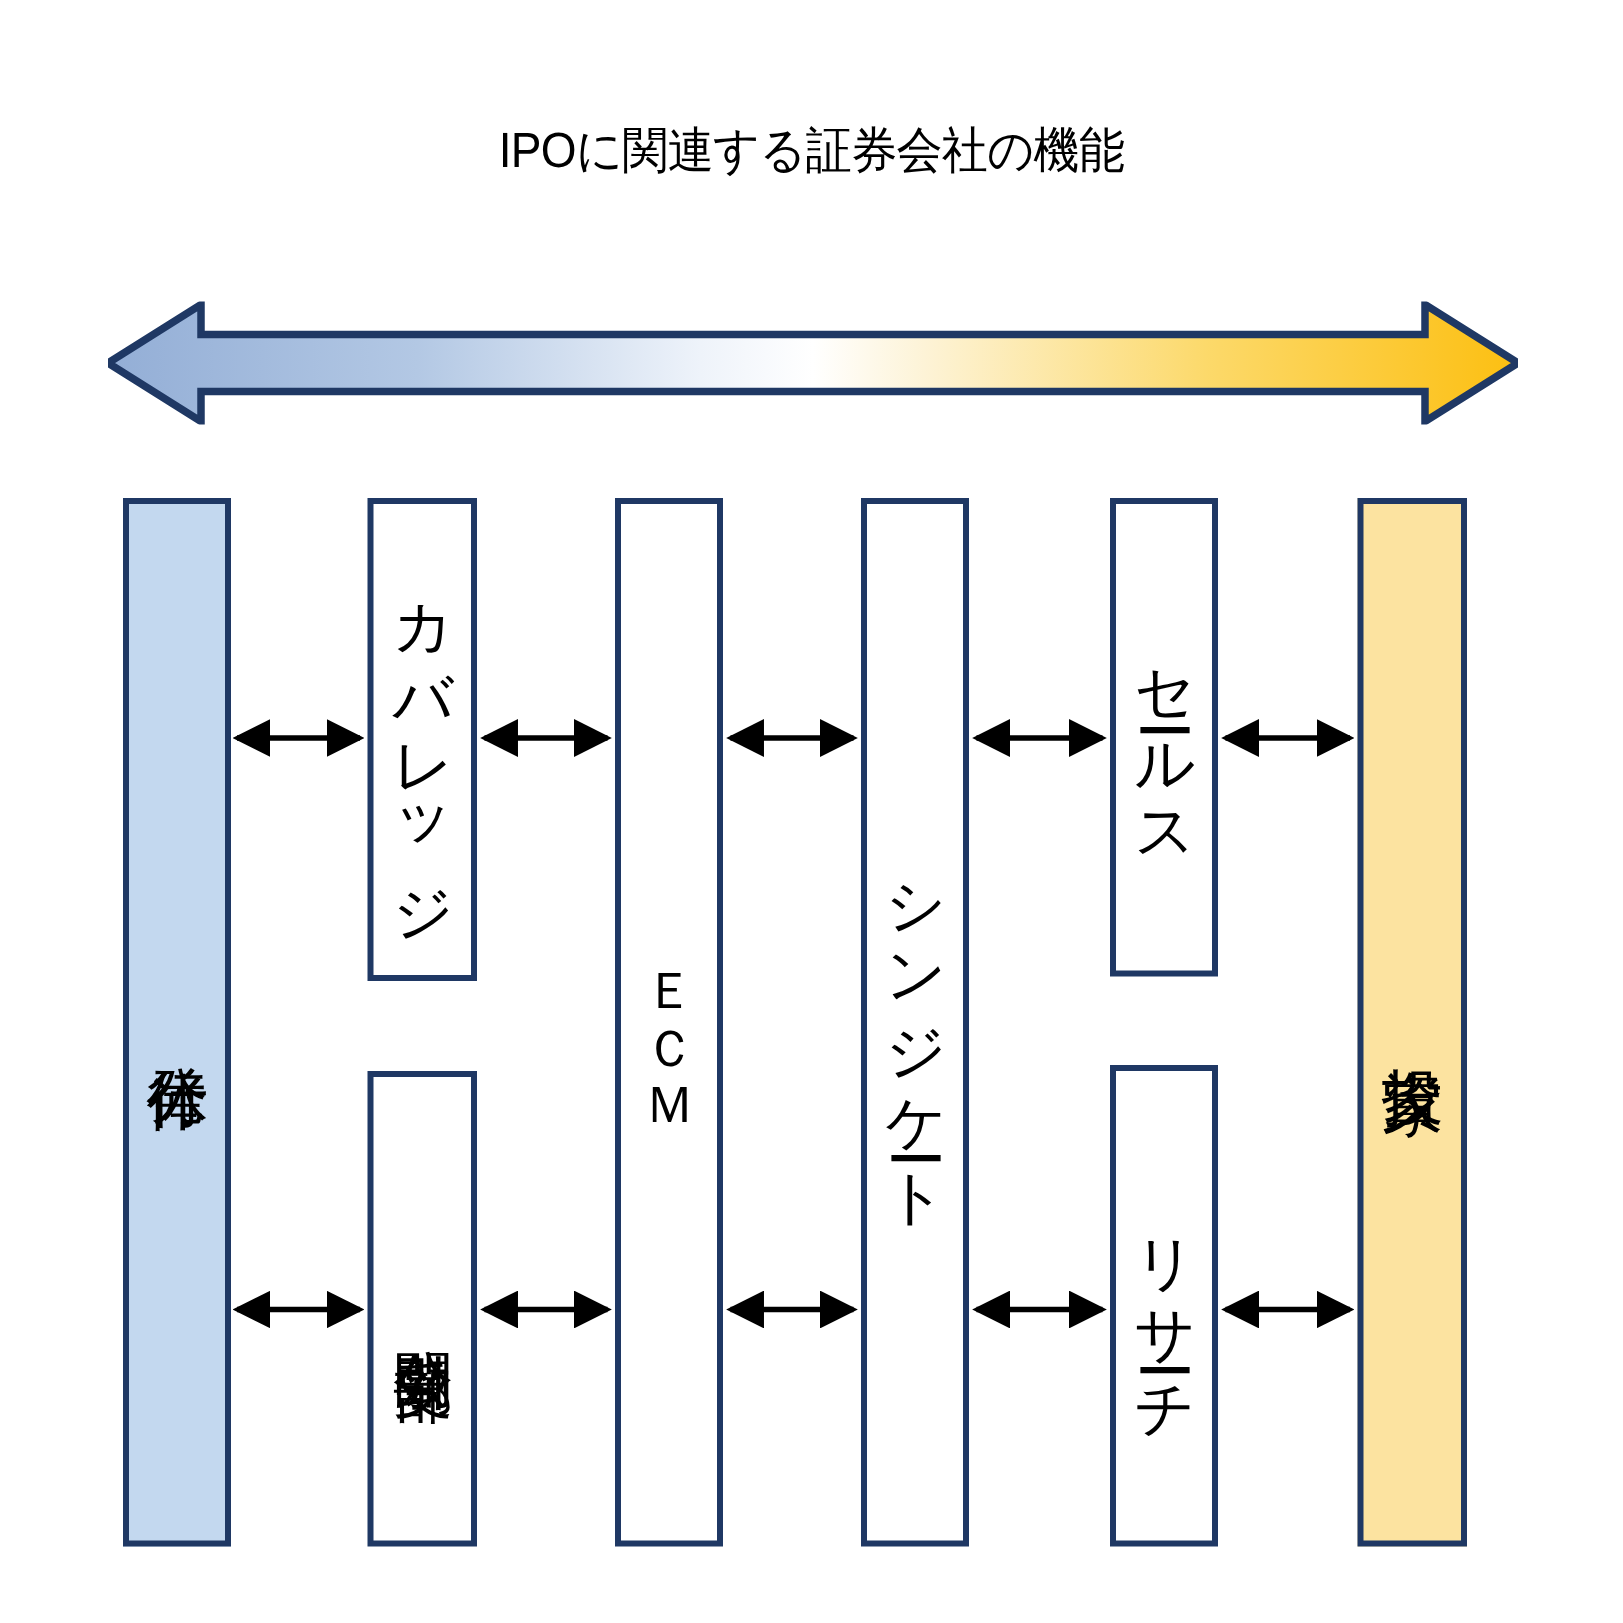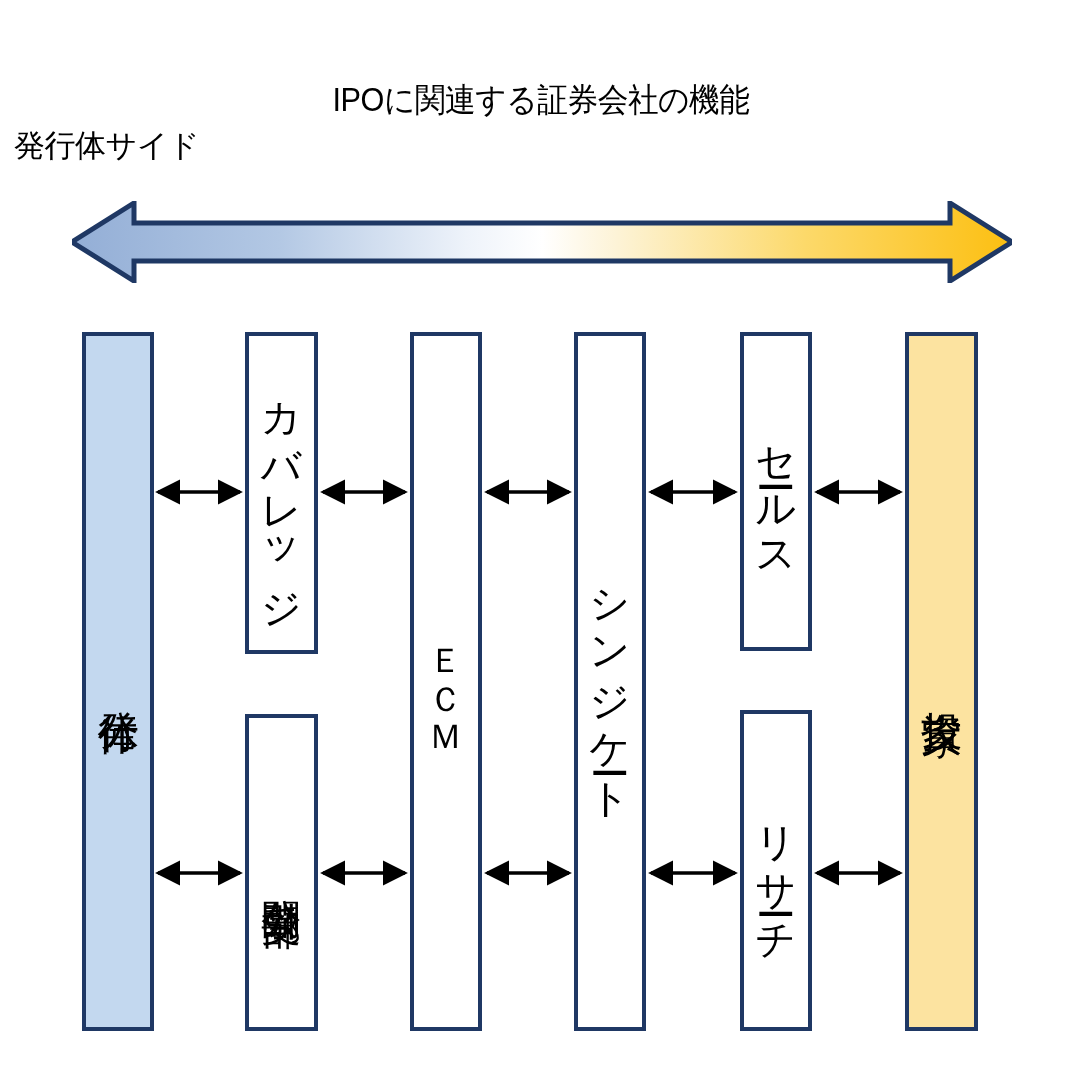--- a/index.html
+++ b/index.html
@@ -96,21 +96,20 @@
     pointer-events: none;
   }
 </style>
 </head>
 <body>
 
 <div id="canvas">
 
   <div class="title">IPOに関連する証券会社の機能</div>
 
-  <div class="side-label left">発行体サイド</div>
 
 
   <div class="arrow-band">
     <svg width="940" height="82" viewBox="0 0 940 82">
       <defs>
         <linearGradient id="spectrumGrad" x1="0" y1="0" x2="1" y2="0">
           <stop offset="0%" stop-color="#93aed6"></stop>
           <stop offset="22%" stop-color="#b3c8e4"></stop>
           <stop offset="42%" stop-color="#eef3fa"></stop>
           <stop offset="50%" stop-color="#ffffff"></stop>

